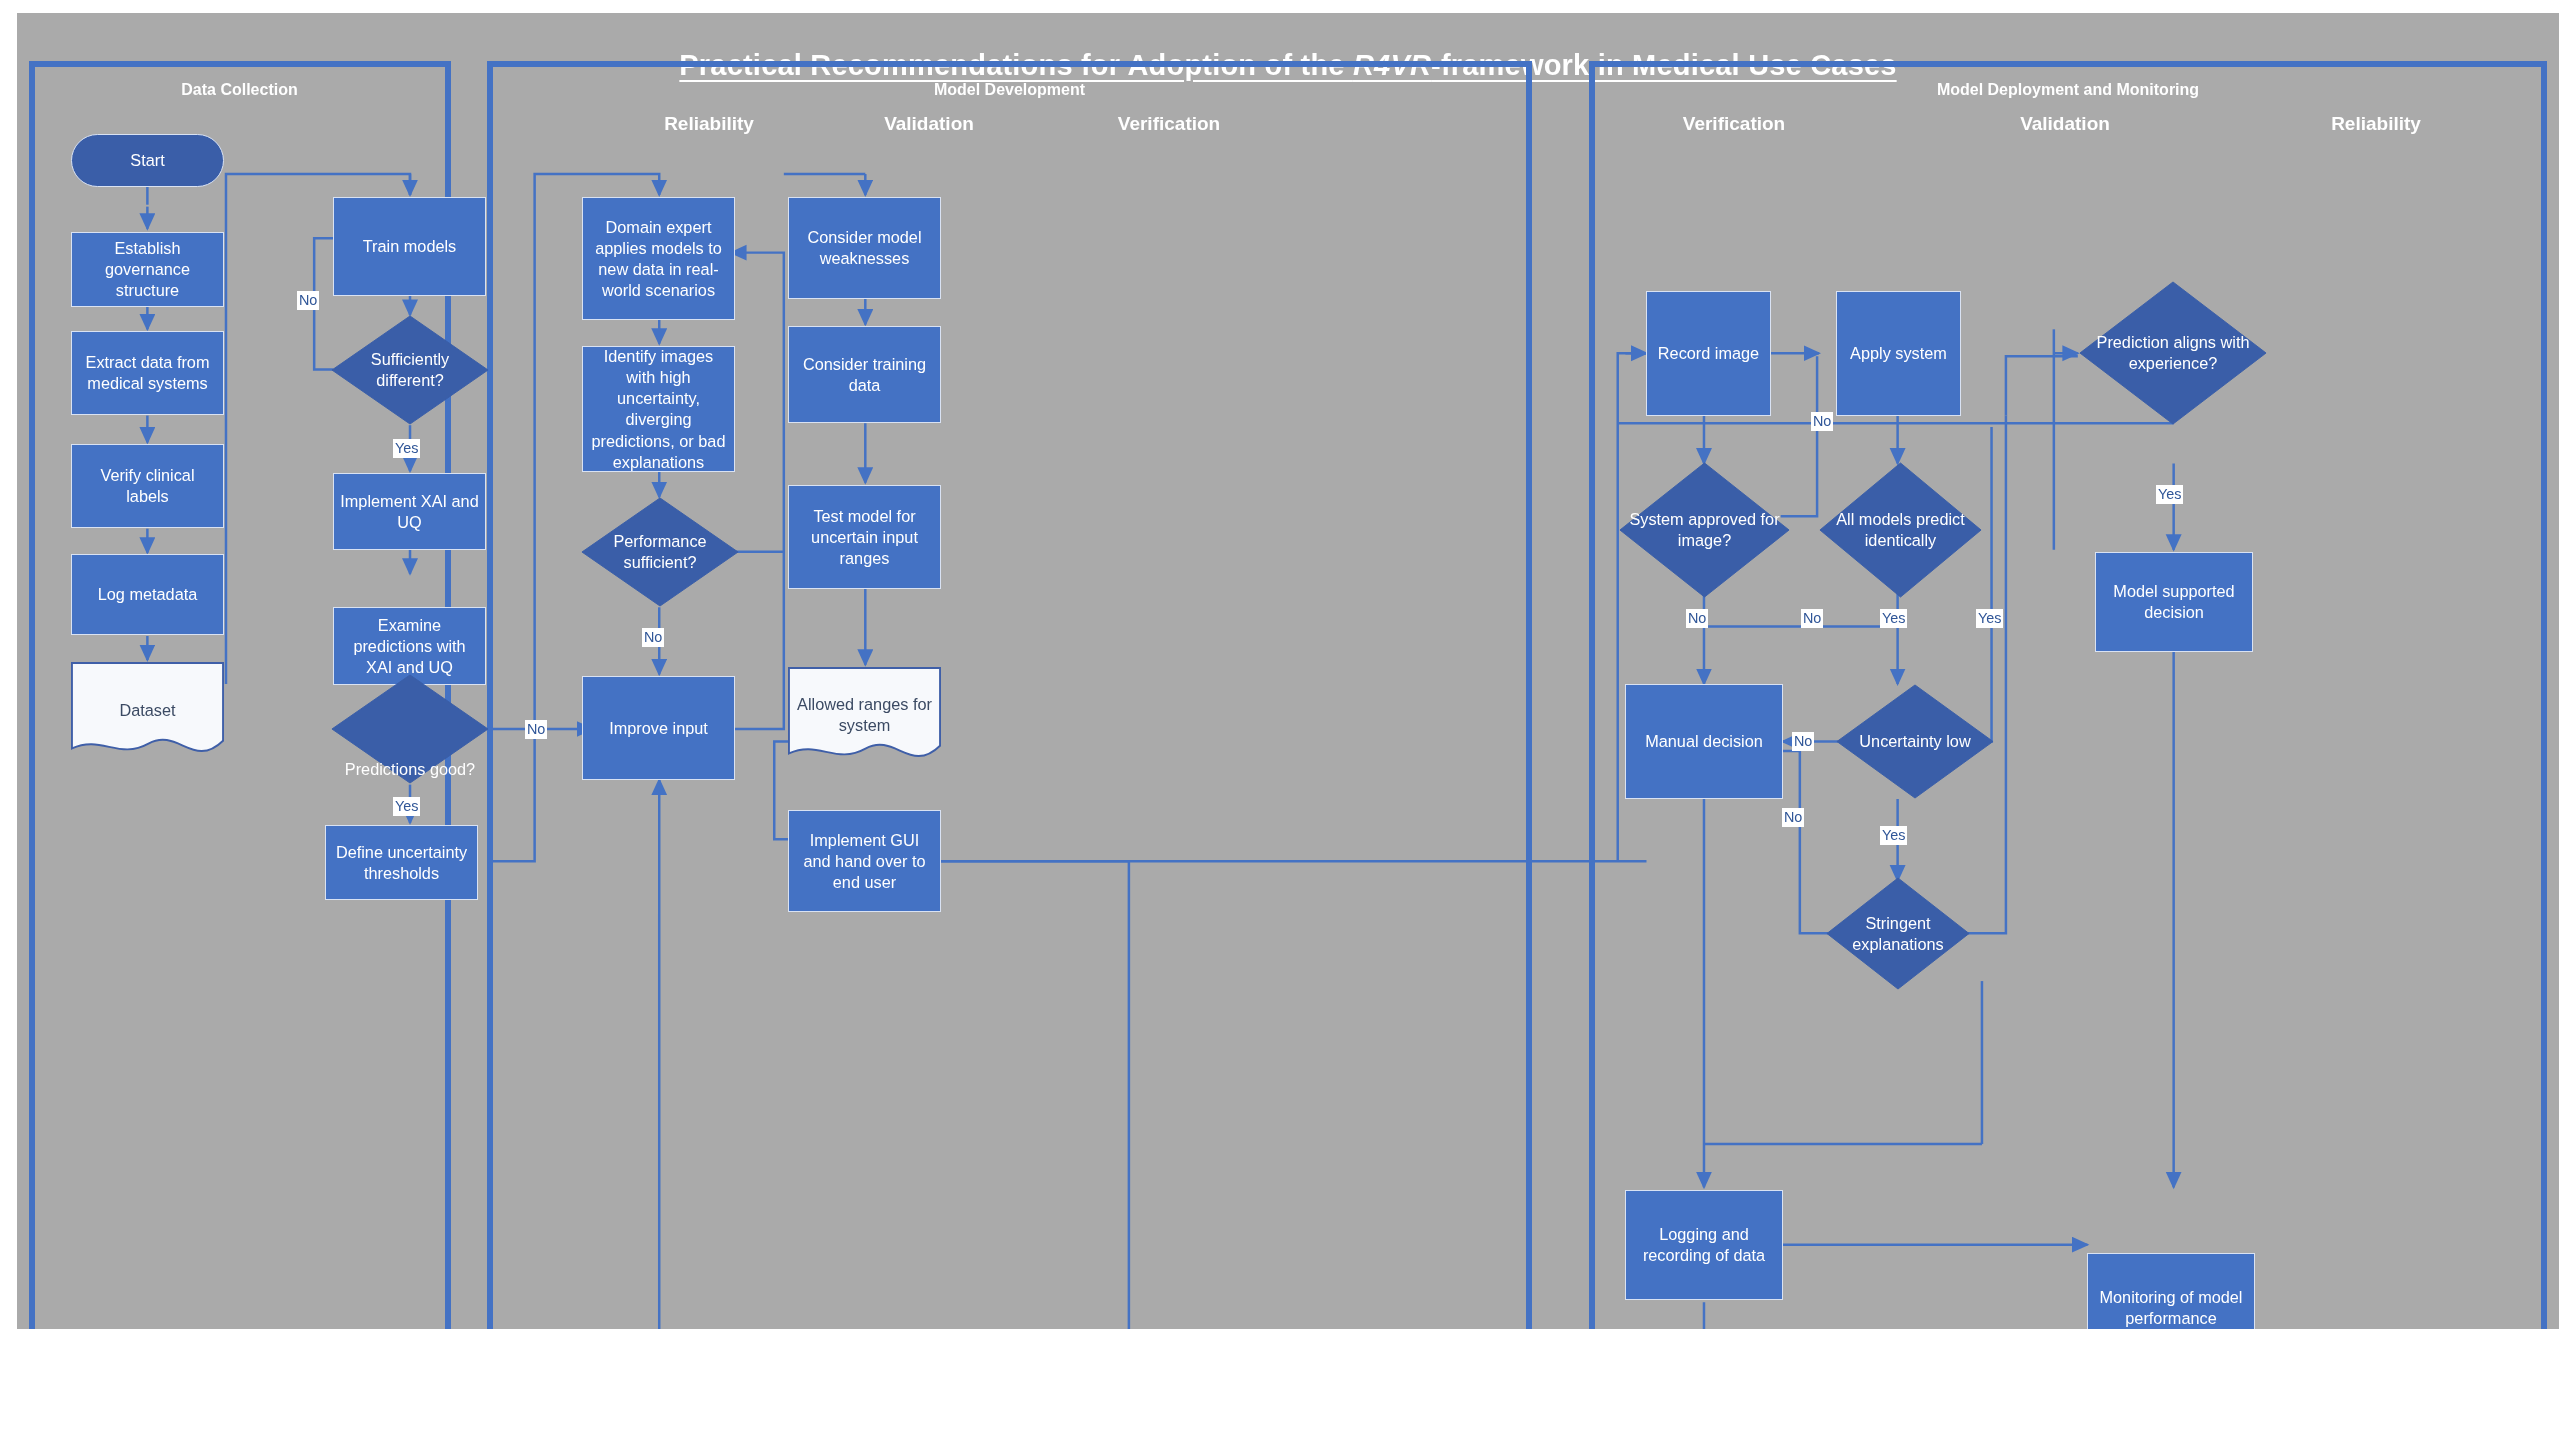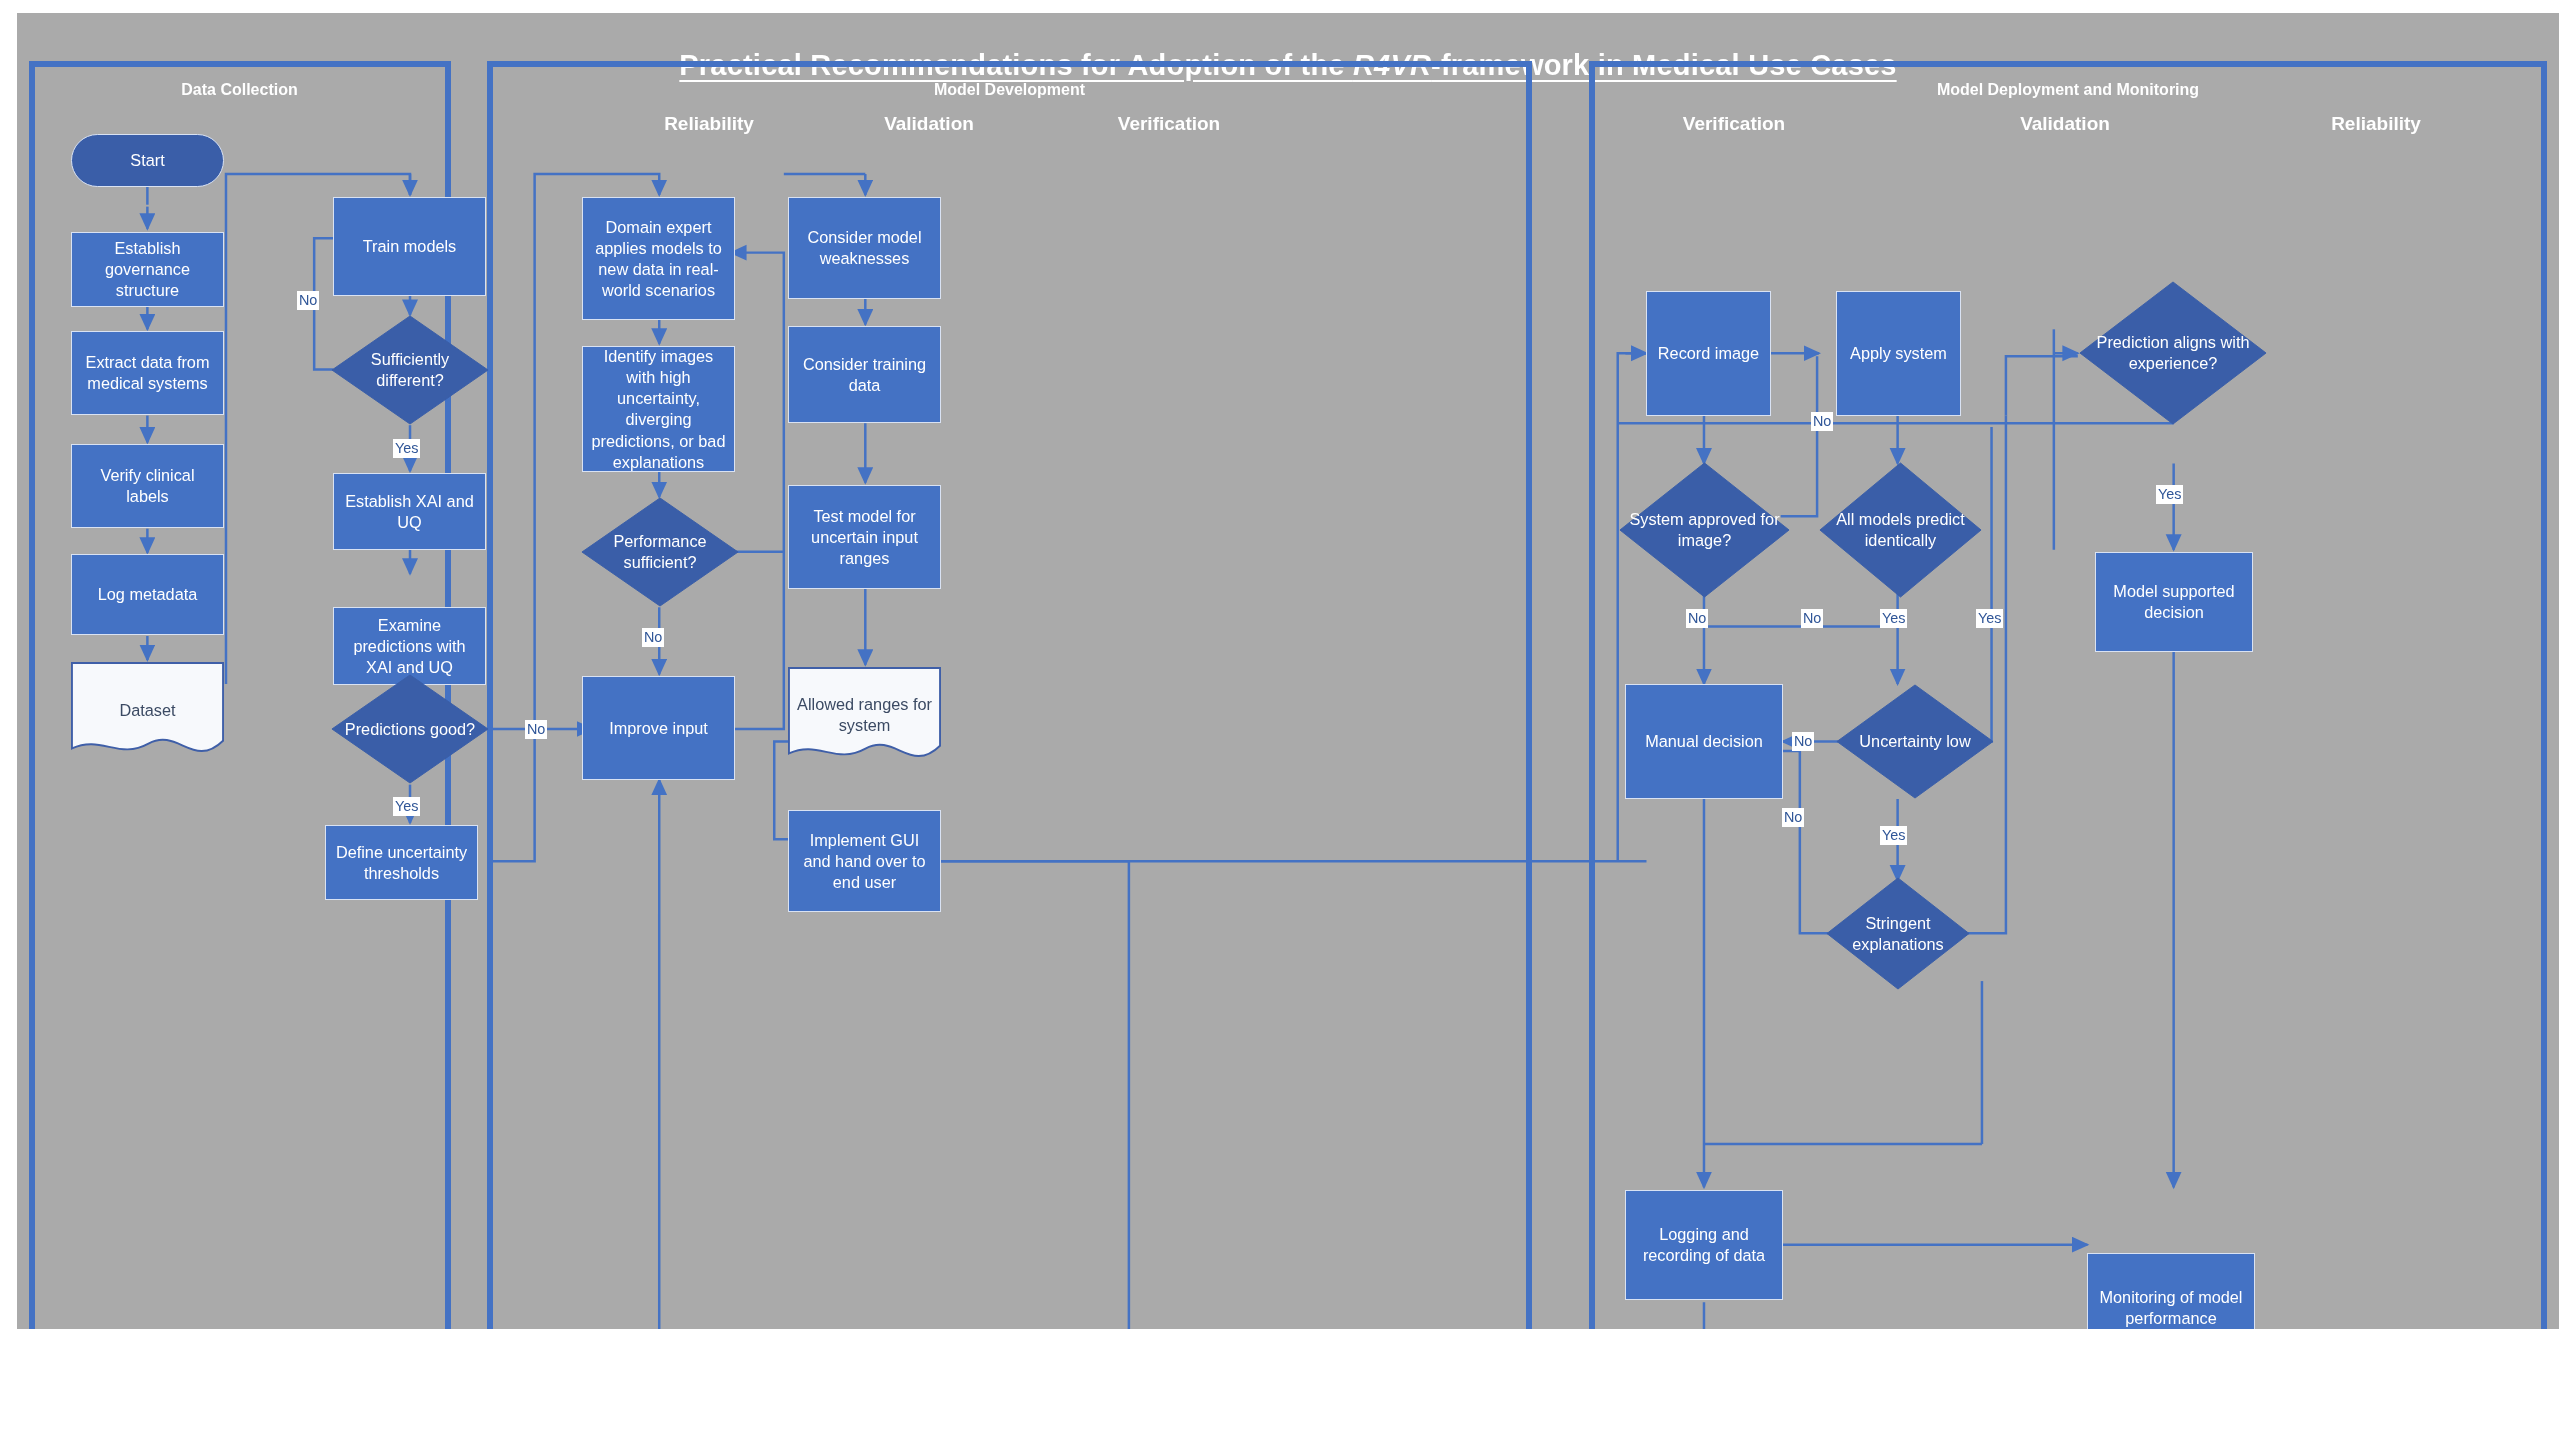--- a/index.html
+++ b/index.html
@@ -256,25 +256,25 @@
 
       <div class="node proc" style="left:316px;top:184px;width:153px;height:99px;">Train models</div>
 
       <div class="node dia" style="left:314px;top:302px;width:158px;height:110px;">
         <svg viewBox="0 0 165 115" preserveAspectRatio="none">
           <path d="M82.5,1 L164,57.5 L82.5,114 L1,57.5 Z" fill="#3A5EA8" stroke="#3A5EA8"></path>
         </svg>
         <span class="dia-label">Sufficiently different?</span>
       </div>
 
-      <div class="node proc" style="left:316px;top:460px;width:153px;height:77px;">Establish XAI and UQ</div>
+      <div class="node proc" style="left:316px;top:460px;width:153px;height:77px;">Implement XAI and UQ</div>
 
       <div class="node proc" style="left:316px;top:594px;width:153px;height:78px;">Examine predictions with XAI and UQ</div>
 
-      <div class="node dia" style="left:314px;top:661px;width:158px;height:110px;">
+      <div class="node dia" style="left:314px;top:661px;width:158px;height:110px;align-items:flex-end;">
         <svg viewBox="0 0 165 115" preserveAspectRatio="none">
           <path d="M82.5,1 L164,57.5 L82.5,114 L1,57.5 Z" fill="#3A5EA8" stroke="#3A5EA8"></path>
         </svg>
         <span class="dia-label">Predictions good?</span>
       </div>
 
       <div class="node proc" style="left:308px;top:812px;width:153px;height:75px;">Define uncertainty thresholds</div>
 
       <div class="node proc" style="left:565px;top:184px;width:153px;height:123px;">Domain expert applies models to new data in real-world scenarios</div>
 

